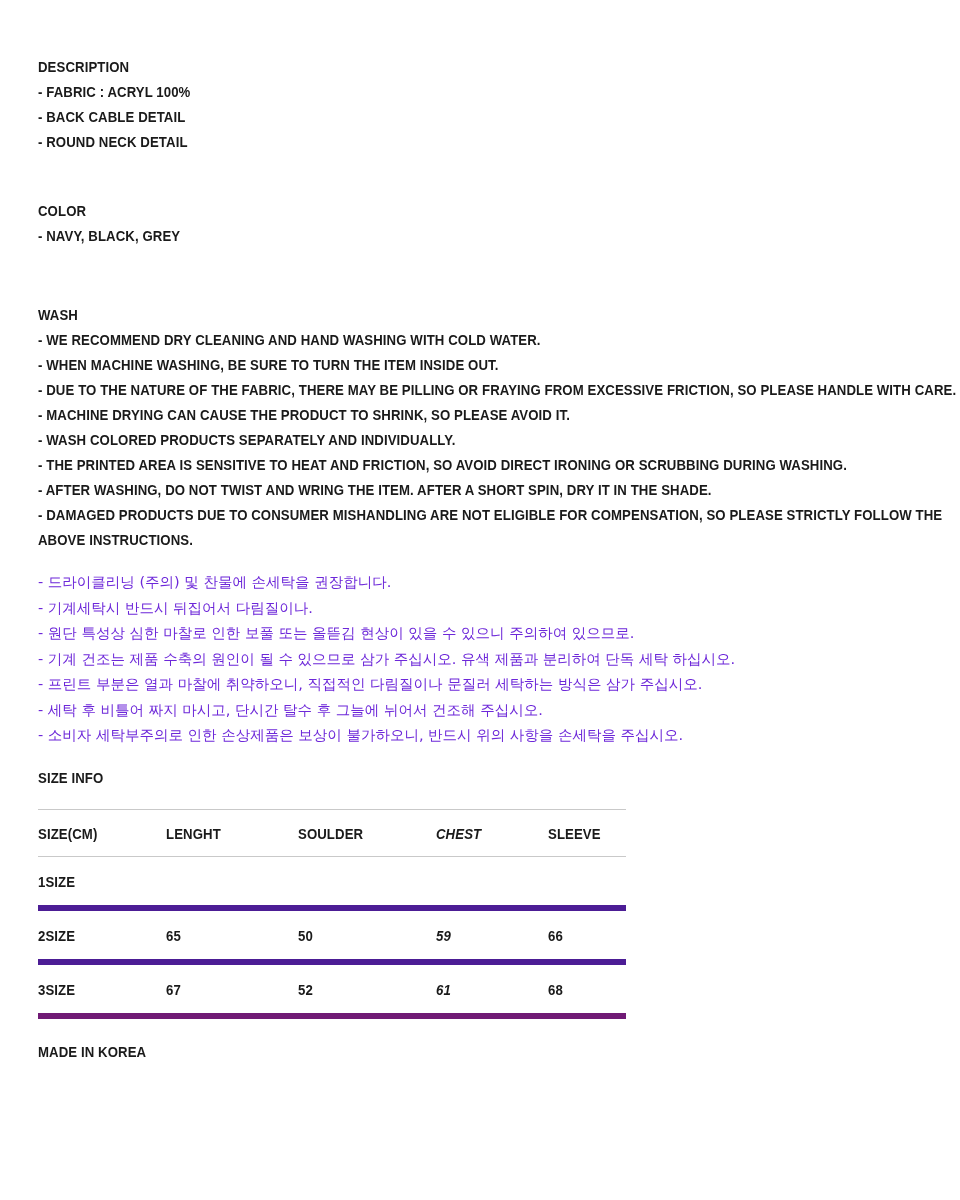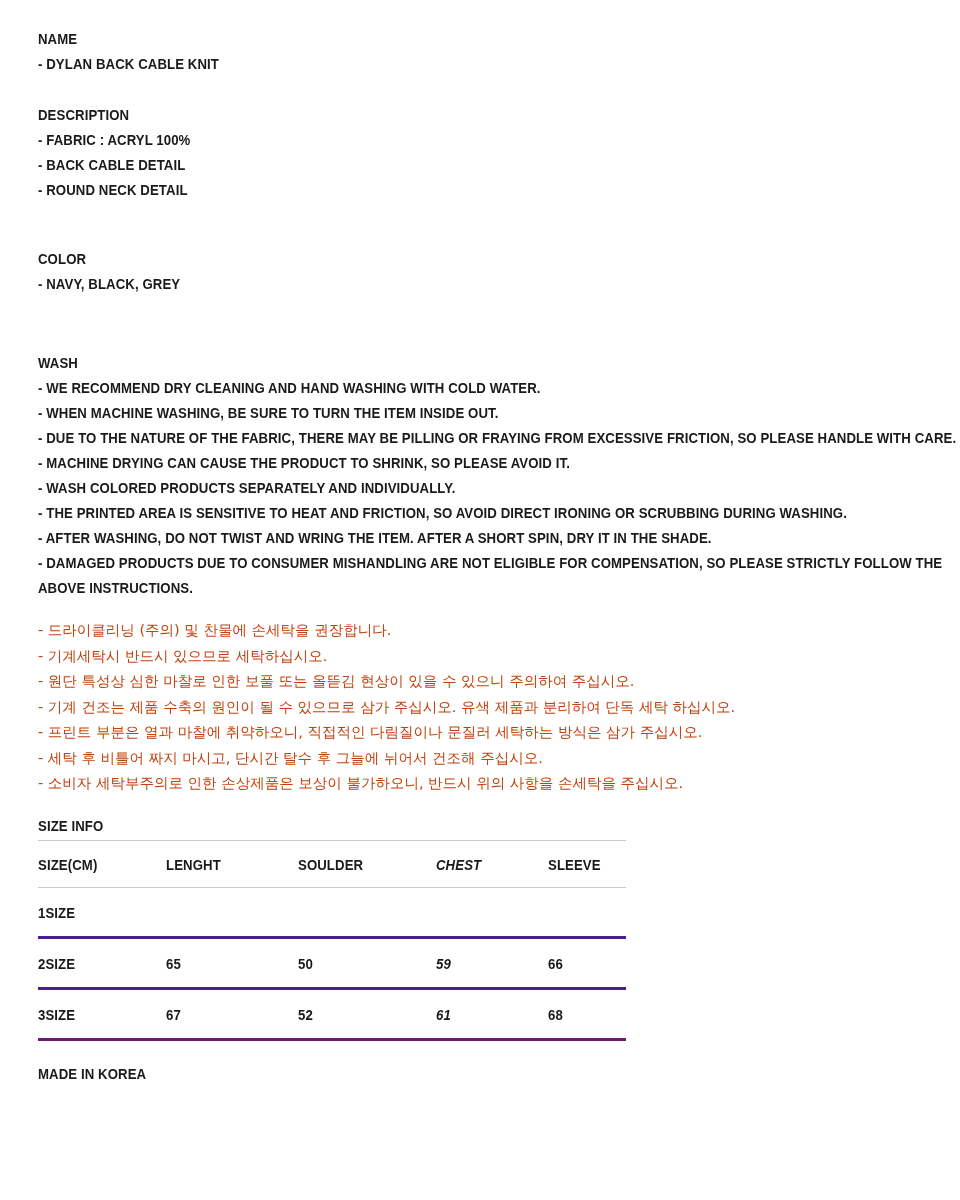--- a/index.html
+++ b/index.html
@@ -50,50 +50,50 @@
   }
   .gap-sm { height: 18px; }
   .gap-md { height: 28px; }
   .gap-lg { height: 46px; }
 
   
   .kr {
     font-family: "DejaVu Sans", "Liberation Sans", sans-serif;
     font-size: 14.5px;
     line-height: 25.5px;
-    color: #c2410c;
+    color: #6d28d9;
     margin: 0;
     white-space: nowrap;
   }
 
   
   .table-wrap {
     width: 588px;
-    margin-top: 4px;
+    margin-top: 21px;
   }
   table.size-table {
     width: 100%;
     border-collapse: collapse;
     table-layout: fixed;
   }
   table.size-table th,
   table.size-table td {
     text-align: left;
     padding: 16px 0 15px 0;
     font-size: 15px;
-    border-bottom: 3px solid #4c1d95;
+    border-bottom: 6px solid #4c1d95;
   }
   table.size-table thead th {
     border-top: 1px solid #c9c9c9;
     border-bottom: 1px solid #c9c9c9;
     font-weight: bold;
     padding: 15px 0 14px 0;
   }
   table.size-table tbody tr:last-child td {
-    border-bottom: 3px solid #701a75;
+    border-bottom: 6px solid #701a75;
   }
   .col-0 { width: 128px; }
   .col-1 { width: 132px; }
   .col-2 { width: 138px; }
   .col-3 { width: 112px; font-style: italic; }
   .col-4 { width: 78px; }
 
   .cellwrap {
     display: inline-block;
   }
@@ -102,24 +102,20 @@
     font-size: 15px;
     line-height: 21px;
     margin-top: 22px;
   }
 </style>
 </head>
 <body>
 
 <div class="page">
 
-  <div class="section">
-    <div class="heading cond">NAME</div>
-    <div class="line cond">- DYLAN BACK CABLE KNIT</div>
-  </div>
 
   <div class="gap-md"></div>
 
   <div class="section">
     <div class="heading cond">DESCRIPTION</div>
     <div class="line cond">- FABRIC : ACRYL 100%</div>
     <div class="line cond">- BACK CABLE DETAIL</div>
     <div class="line cond">- ROUND NECK DETAIL</div>
   </div>
 
@@ -144,22 +140,22 @@
     <div class="line cond">- WASH COLORED PRODUCTS SEPARATELY AND INDIVIDUALLY.</div>
     <div class="line cond">- THE PRINTED AREA IS SENSITIVE TO HEAT AND FRICTION, SO AVOID DIRECT IRONING OR SCRUBBING DURING WASHING.</div>
     <div class="line cond">- AFTER WASHING, DO NOT TWIST AND WRING THE ITEM. AFTER A SHORT SPIN, DRY IT IN THE SHADE.</div>
     <div class="line cond wrap" style="width:1035px;">- DAMAGED PRODUCTS DUE TO CONSUMER MISHANDLING ARE NOT ELIGIBLE FOR COMPENSATION, SO PLEASE STRICTLY FOLLOW THE ABOVE INSTRUCTIONS.</div>
   </div>
 
   <div class="gap-sm"></div>
 
   <div class="section">
     <p class="kr">- 드라이클리닝 (주의) 및 찬물에 손세탁을 권장합니다.</p>
-    <p class="kr">- 기계세탁시 반드시 있으므로 세탁하십시오.</p>
-    <p class="kr">- 원단 특성상 심한 마찰로 인한 보풀 또는 올뜯김 현상이 있을 수 있으니 주의하여 주십시오.</p>
+    <p class="kr">- 기계세탁시 반드시 뒤집어서 다림질이나.</p>
+    <p class="kr">- 원단 특성상 심한 마찰로 인한 보풀 또는 올뜯김 현상이 있을 수 있으니 주의하여 있으므로.</p>
     <p class="kr">- 기계 건조는 제품 수축의 원인이 될 수 있으므로 삼가 주십시오. 유색 제품과 분리하여 단독 세탁 하십시오.</p>
     <p class="kr">- 프린트 부분은 열과 마찰에 취약하오니, 직접적인 다림질이나 문질러 세탁하는 방식은 삼가 주십시오.</p>
     <p class="kr">- 세탁 후 비틀어 짜지 마시고, 단시간 탈수 후 그늘에 뉘어서 건조해 주십시오.</p>
     <p class="kr">- 소비자 세탁부주의로 인한 손상제품은 보상이 불가하오니, 반드시 위의 사항을 손세탁을 주십시오.</p>
   </div>
 
   <div class="gap-sm"></div>
 
   <div class="section">
     <div class="heading cond">SIZE INFO</div>

